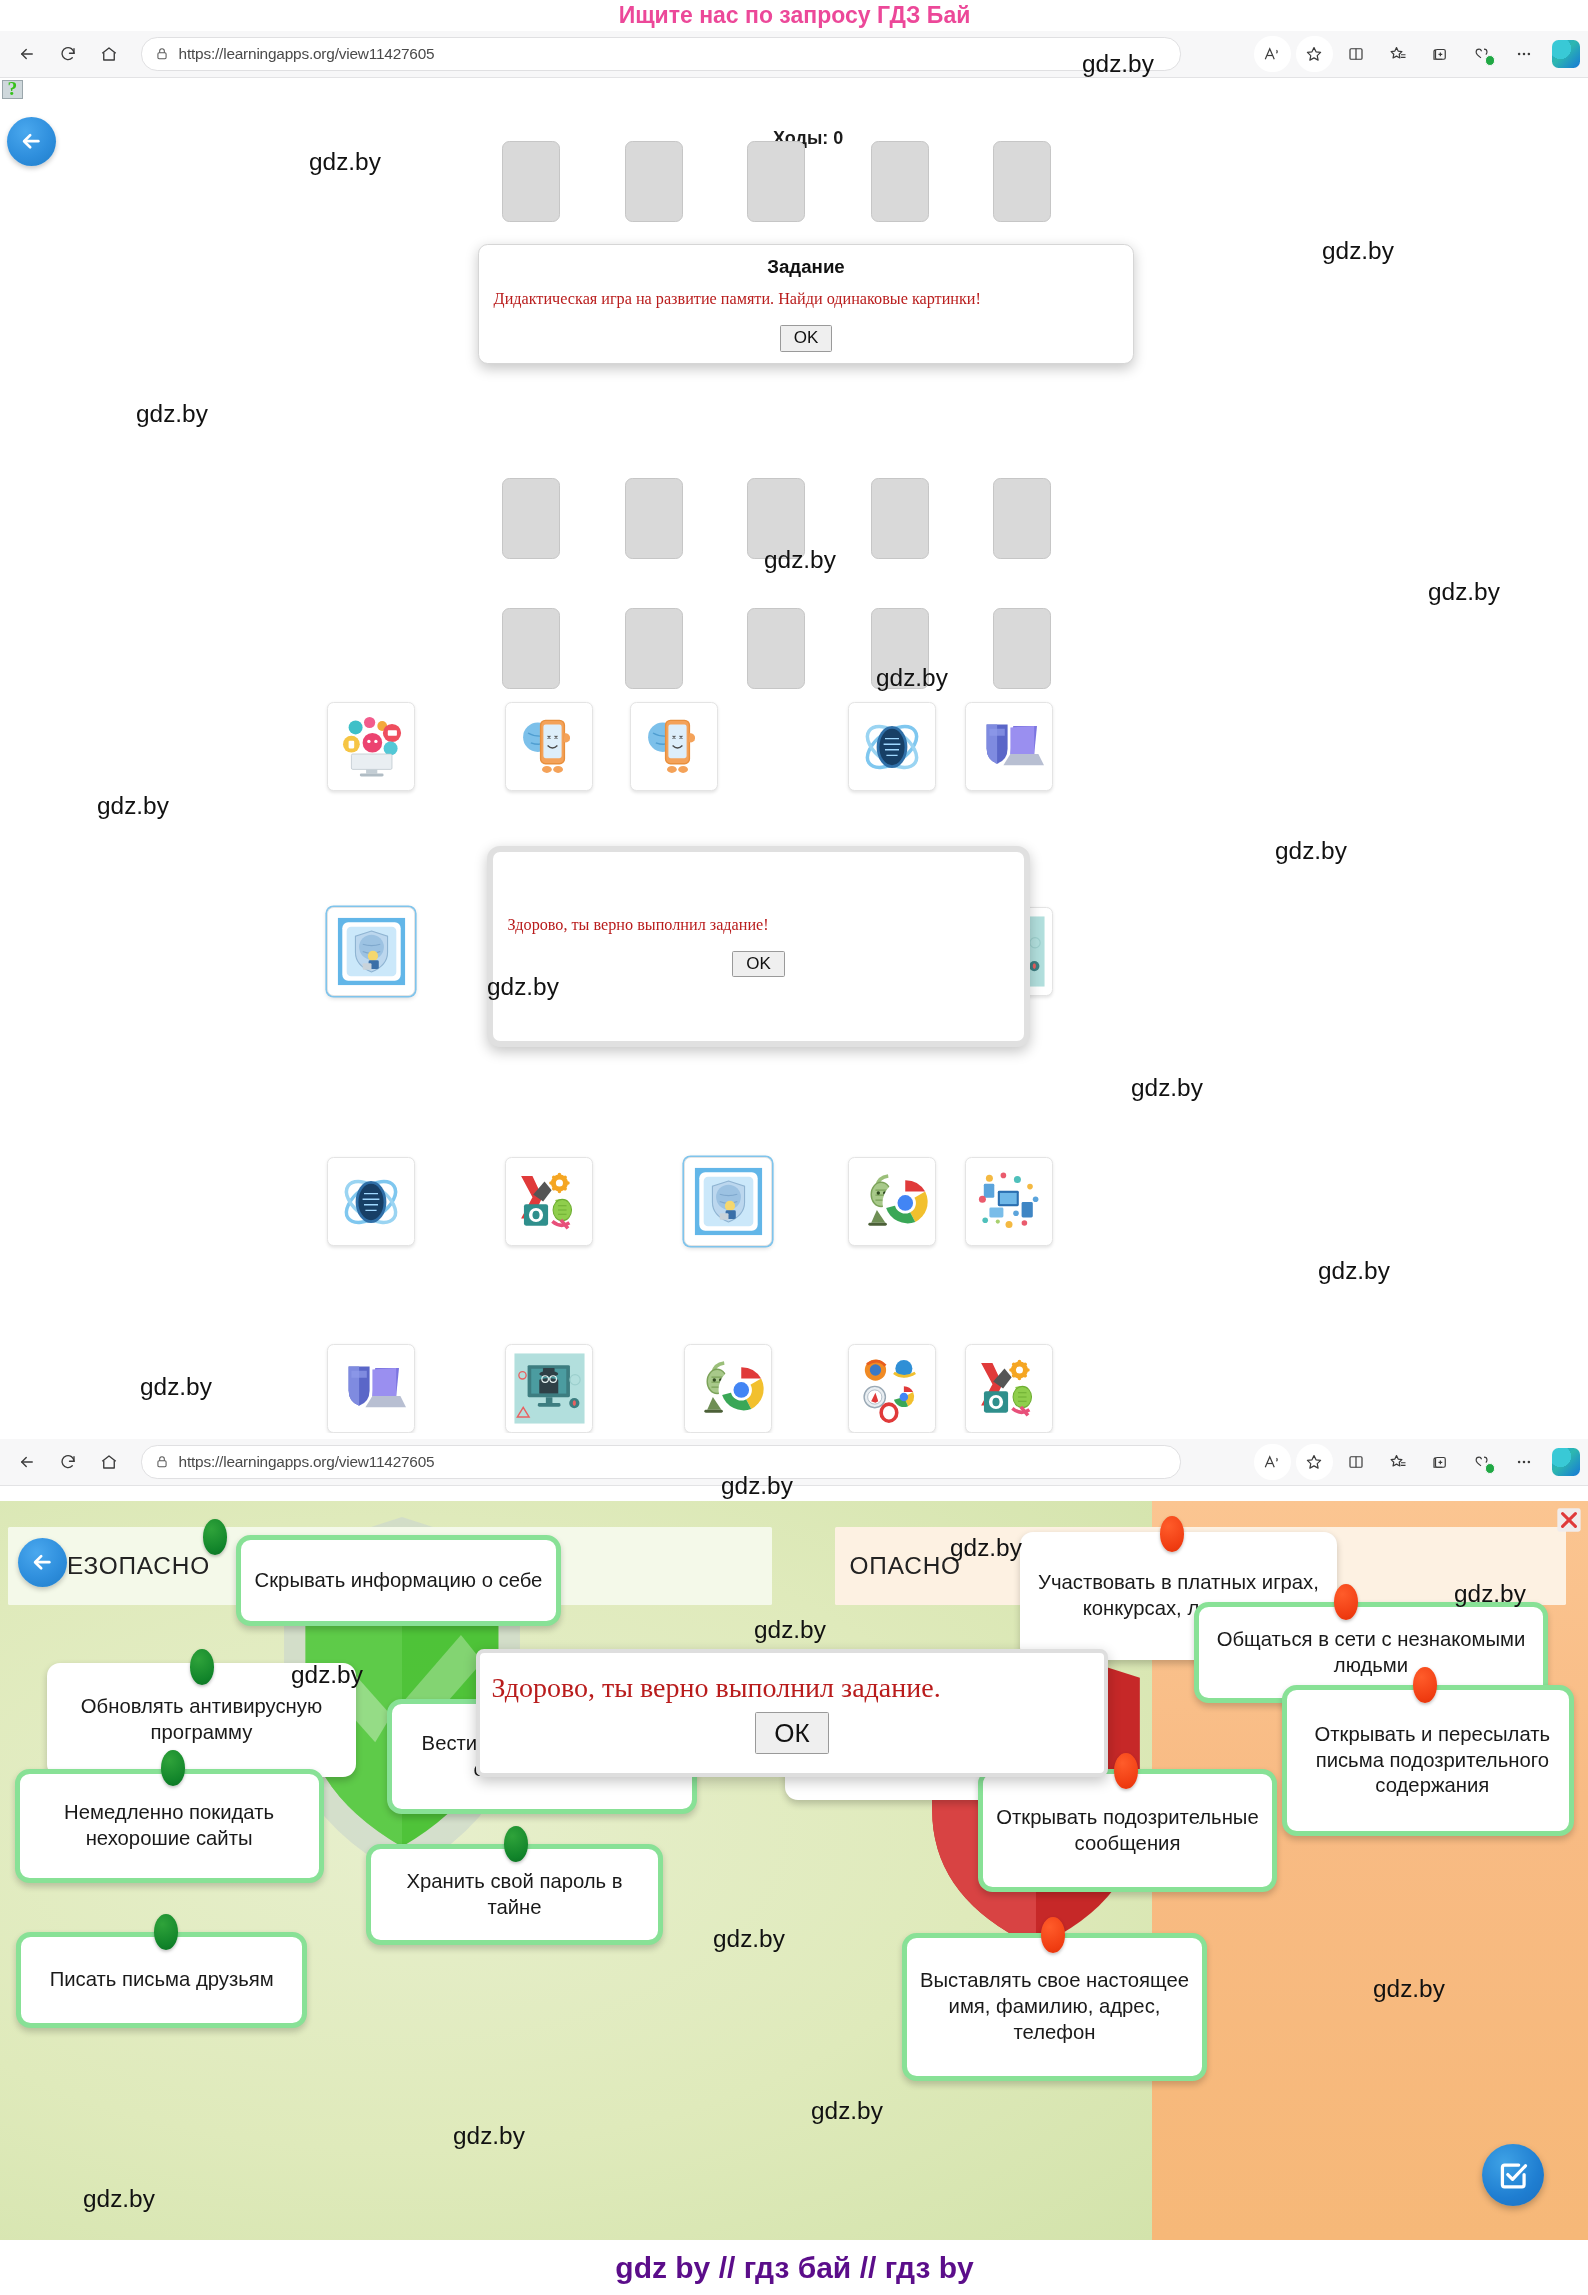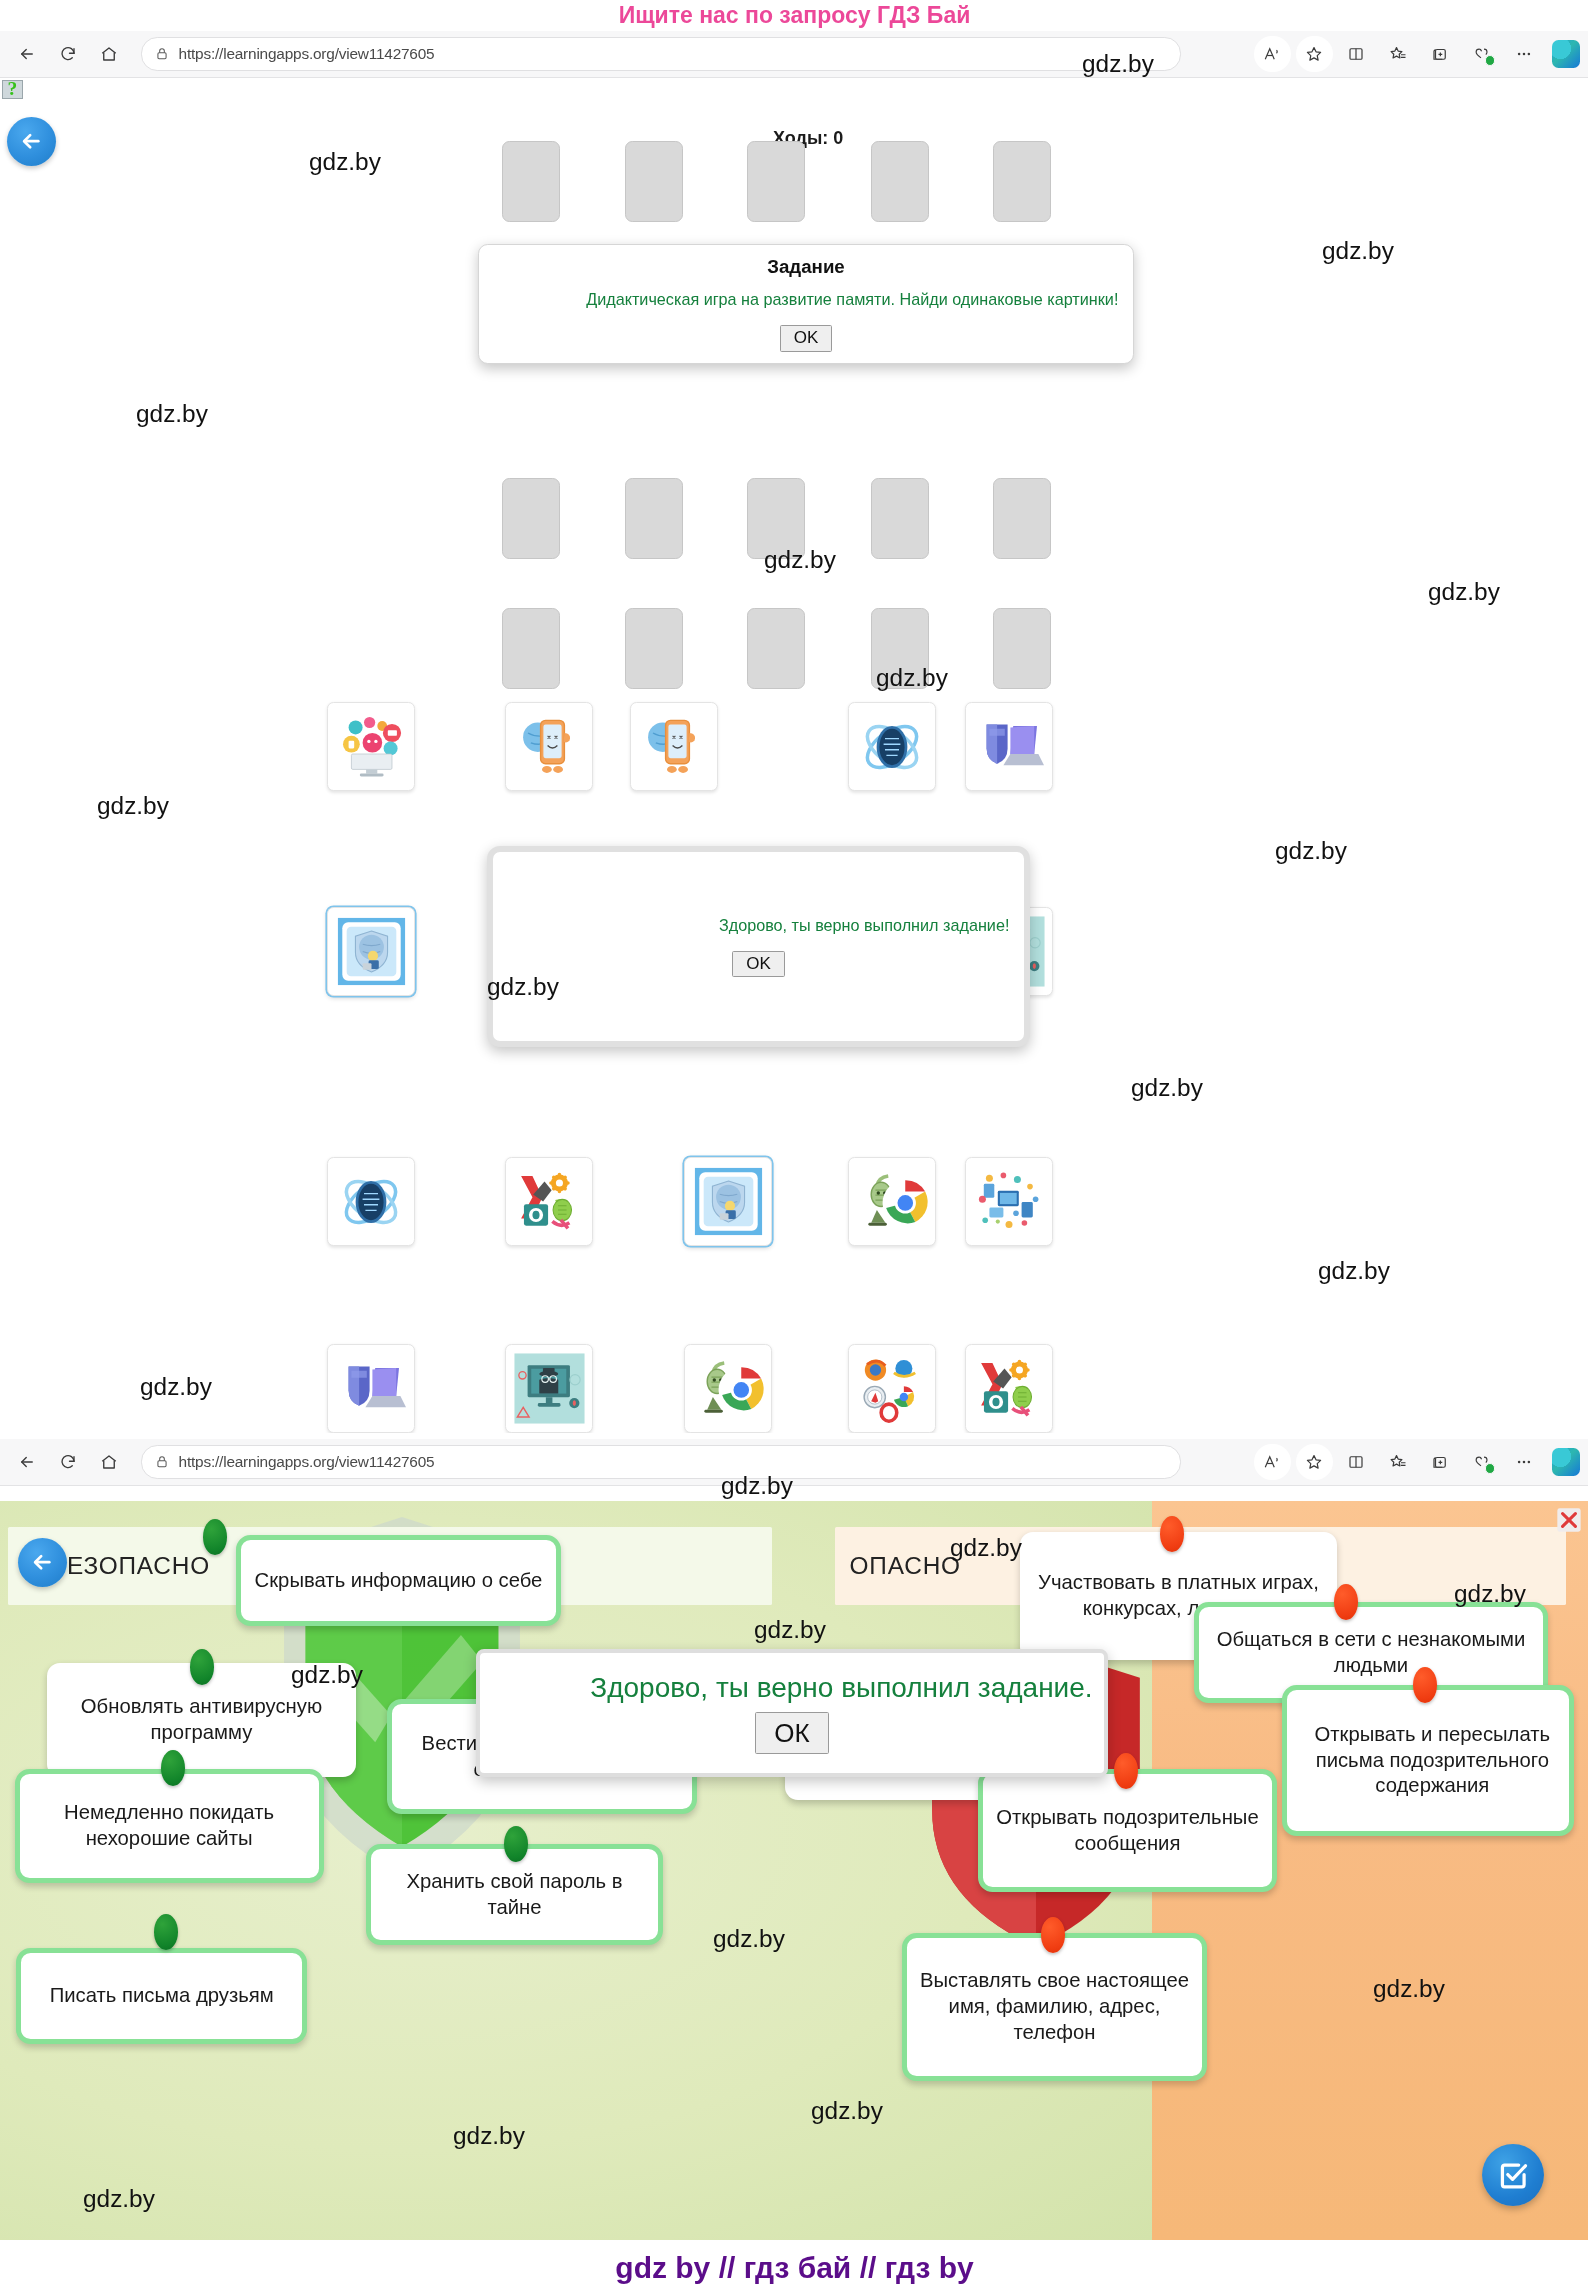--- a/index.html
+++ b/index.html
@@ -155,24 +155,24 @@
   }
   .modal .m-title {
     text-align: center;
     font-weight: 700;
     font-size: 18.7px;
     color: #111;
     margin-bottom: 11.4px;
     font-family: "Liberation Sans", sans-serif;
   }
   .modal .m-text {
-    text-align: right;
+    text-align: left;
     font-size: 16.2px;
-    color: #15803d;
-    font-family: Liberation Sans, sans-serif;
+    color: #b91c1c;
+    font-family: Liberation Serif, serif;
   }
   .modal .m-btnrow { display: flex; justify-content: center; margin-top: 16.2px; }
   .m-ok {
     background: #efefef;
     border: 0.8px solid #9a9a9a;
     border-radius: 1.6px;
     font-size: 17px;
     padding: 2.4px 13px;
     color: #111;
     font-family: "Liberation Sans", sans-serif;
@@ -809,21 +809,21 @@
   <div class="pin-card" style="left:14.6px; top:268px; width:309px; height:114px;">
     <span>Немедленно покидать нехорошие сайты</span>
   </div>
 
   <div class="pin green" style="left:525px; top:180px;"></div>
   <div class="pin-card" style="left:387px; top:198px; width:310px; height:115px;">
     <span>Вести себя в социальных сетях вежливо</span>
   </div>
 
   <div class="pin green" style="left:154px; top:413px;"></div>
-  <div class="pin-card" style="left:16.2px; top:447px; width:291px; height:96px;">
+  <div class="pin-card" style="left:16.2px; top:431px; width:291px; height:96px;">
     <span>Писать письма друзьям</span>
   </div>
 
   <div class="pin green" style="left:504px; top:325px;"></div>
   <div class="pin-card" style="left:366px; top:343px; width:297px; height:101px;">
     <span>Хранить свой пароль в тайне</span>
   </div>
 
   <div class="pin red" style="left:1160px; top:14.6px;"></div>
   <div class="pin-card plain" style="left:1020px; top:31px; width:317px; height:128px;">

